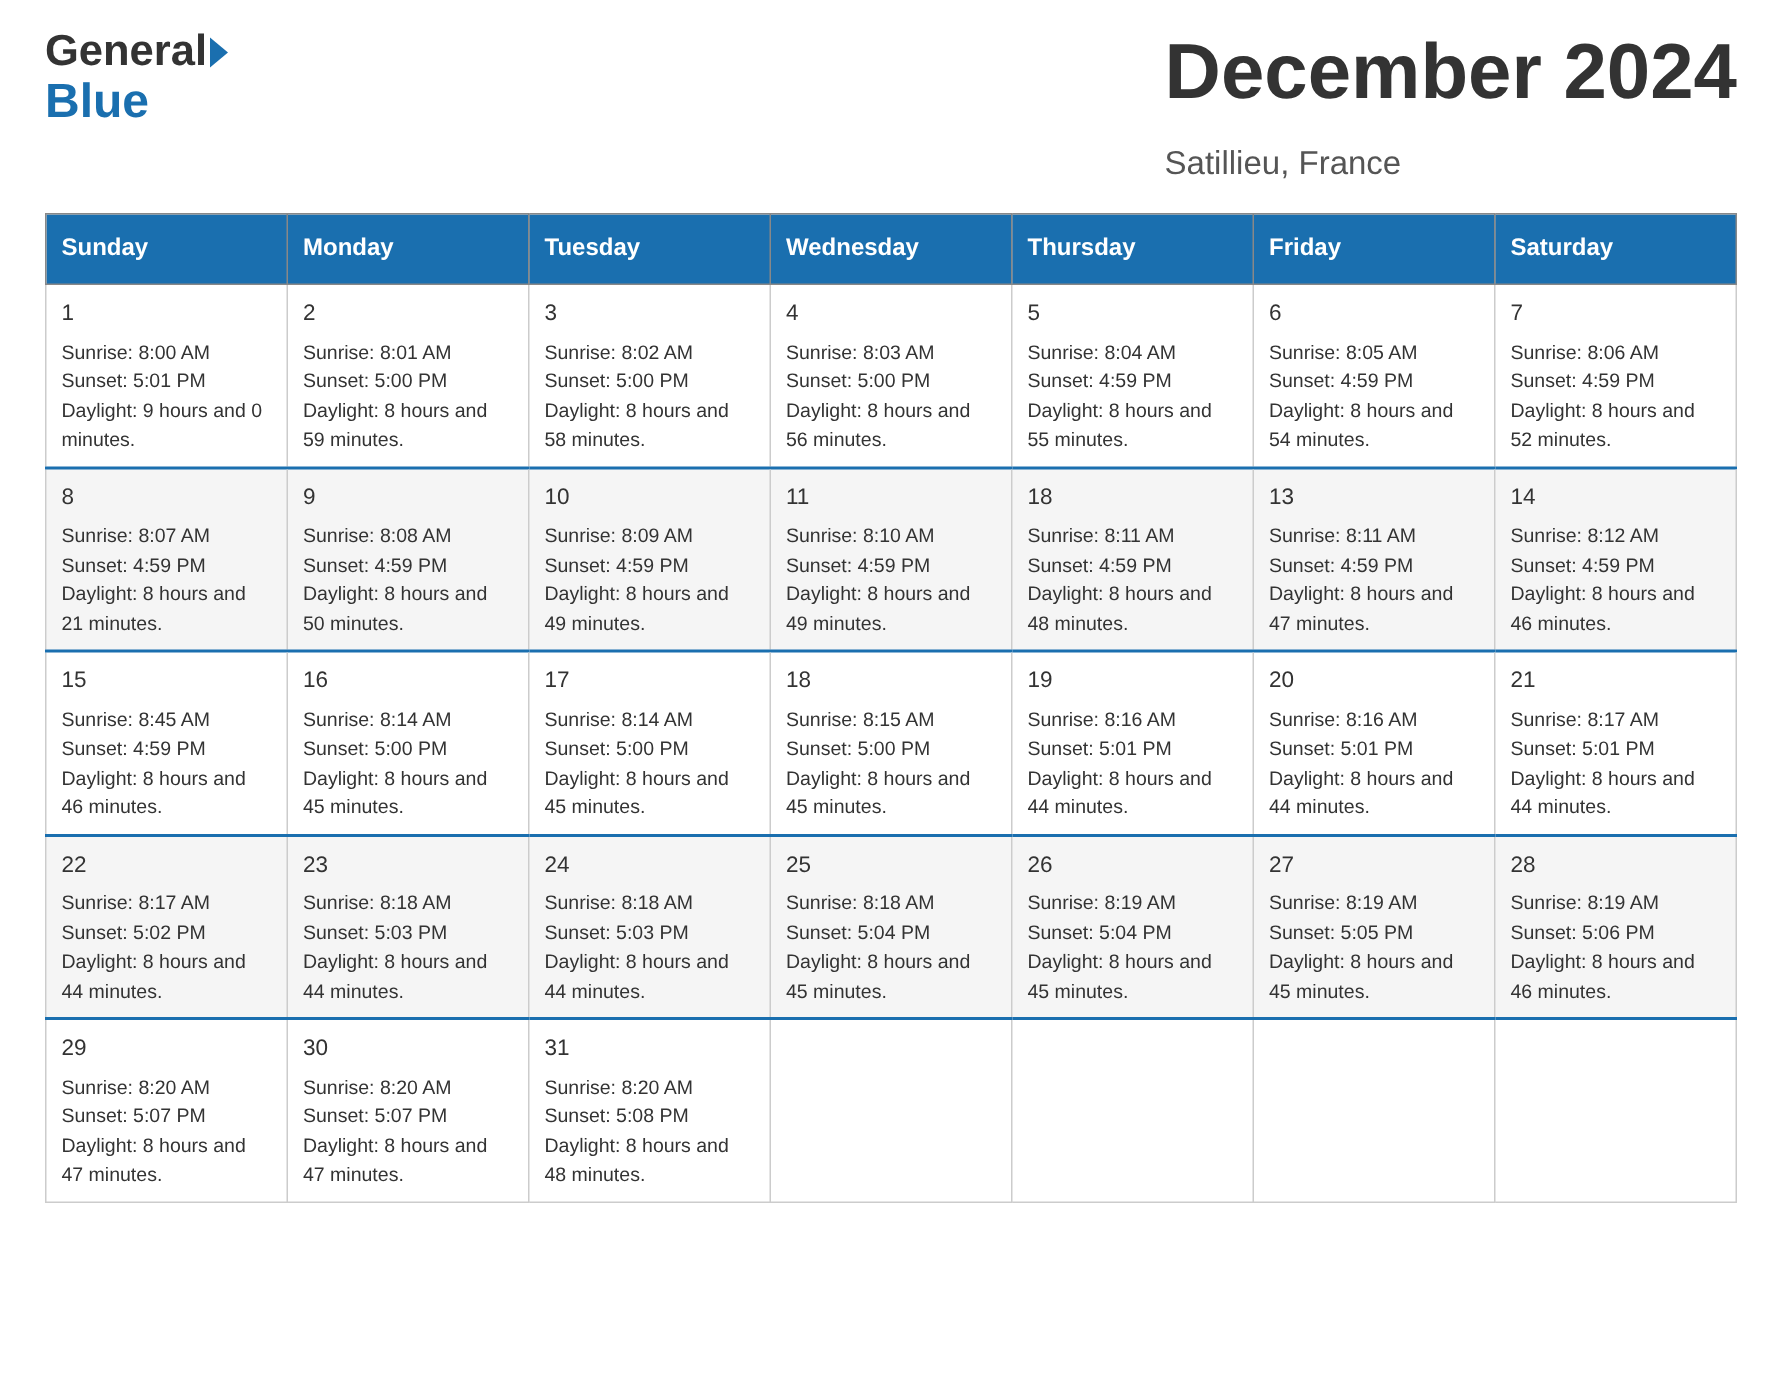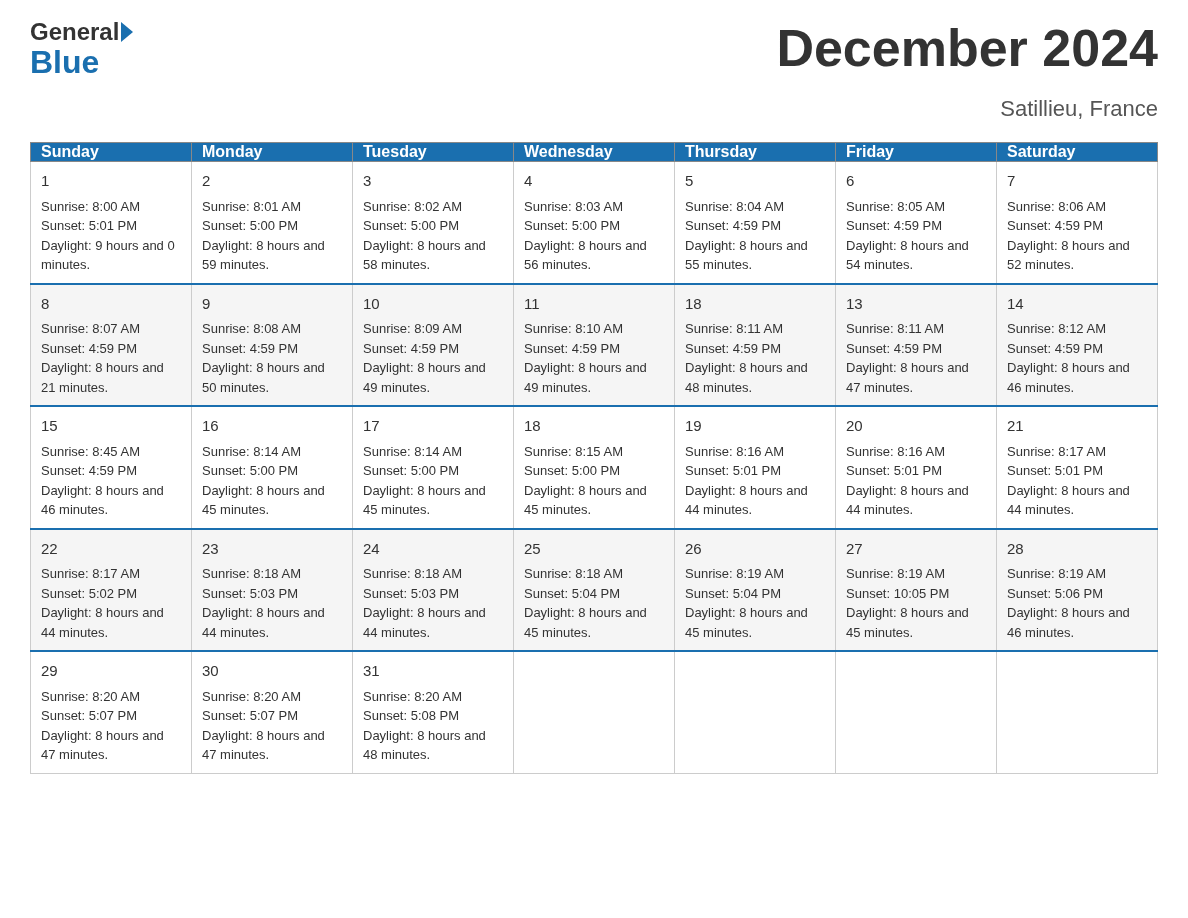--- a/index.html
+++ b/index.html
@@ -18,42 +18,41 @@
       margin-bottom: 20px;
     }
     .logo {
       display: flex;
       flex-direction: column;
       align-items: flex-start;
     }
     .logo-text {
       display: flex;
       align-items: center;
-      font-size: 24px;
+      font-size: 29px;
       font-weight: bold;
       color: #333;
       line-height: 1;
     }
     .logo-general { color: #333; }
     .logo-arrow {
       width: 0;
       height: 0;
       border-left: 12px solid #1a6faf;
       border-top: 10px solid transparent;
       border-bottom: 10px solid transparent;
       margin: 0 2px;
       display: inline-block;
     }
     .logo-blue {
       color: #1a6faf;
       font-size: 32px;
       font-weight: bold;
     }
     .title-block {
-      text-align: right;
     }
     .month-title {
       font-size: 52px;
       font-weight: bold;
       color: #333;
       line-height: 1.1;
     }
     .location {
       font-size: 22px;
       color: #555;
@@ -62,21 +61,21 @@
     .calendar {
       width: 100%;
       border-collapse: collapse;
       border: 1px solid #aaa;
     }
     .calendar th {
       background-color: #1a6faf;
       color: #fff;
       font-size: 16px;
       font-weight: bold;
-      padding: 0 10px;
+      padding: 14px 10px;
       text-align: left;
       border: 1px solid #888;
     }
     .calendar td {
       vertical-align: top;
       padding: 8px 10px;
       border: 1px solid #ccc;
       font-size: 13px;
       line-height: 1.5;
       width: calc(100% / 7);
@@ -292,21 +291,21 @@
         </td>
         <td>
           <span class="day-number">26</span>
           <div>Sunrise: 8:19 AM</div>
           <div>Sunset: 5:04 PM</div>
           <div>Daylight: 8 hours and 45 minutes.</div>
         </td>
         <td>
           <span class="day-number">27</span>
           <div>Sunrise: 8:19 AM</div>
-          <div>Sunset: 10:05 PM</div>
+          <div>Sunset: 5:05 PM</div>
           <div>Daylight: 8 hours and 45 minutes.</div>
         </td>
         <td>
           <span class="day-number">28</span>
           <div>Sunrise: 8:19 AM</div>
           <div>Sunset: 5:06 PM</div>
           <div>Daylight: 8 hours and 46 minutes.</div>
         </td>
       </tr>
       <tr class="row-border">

